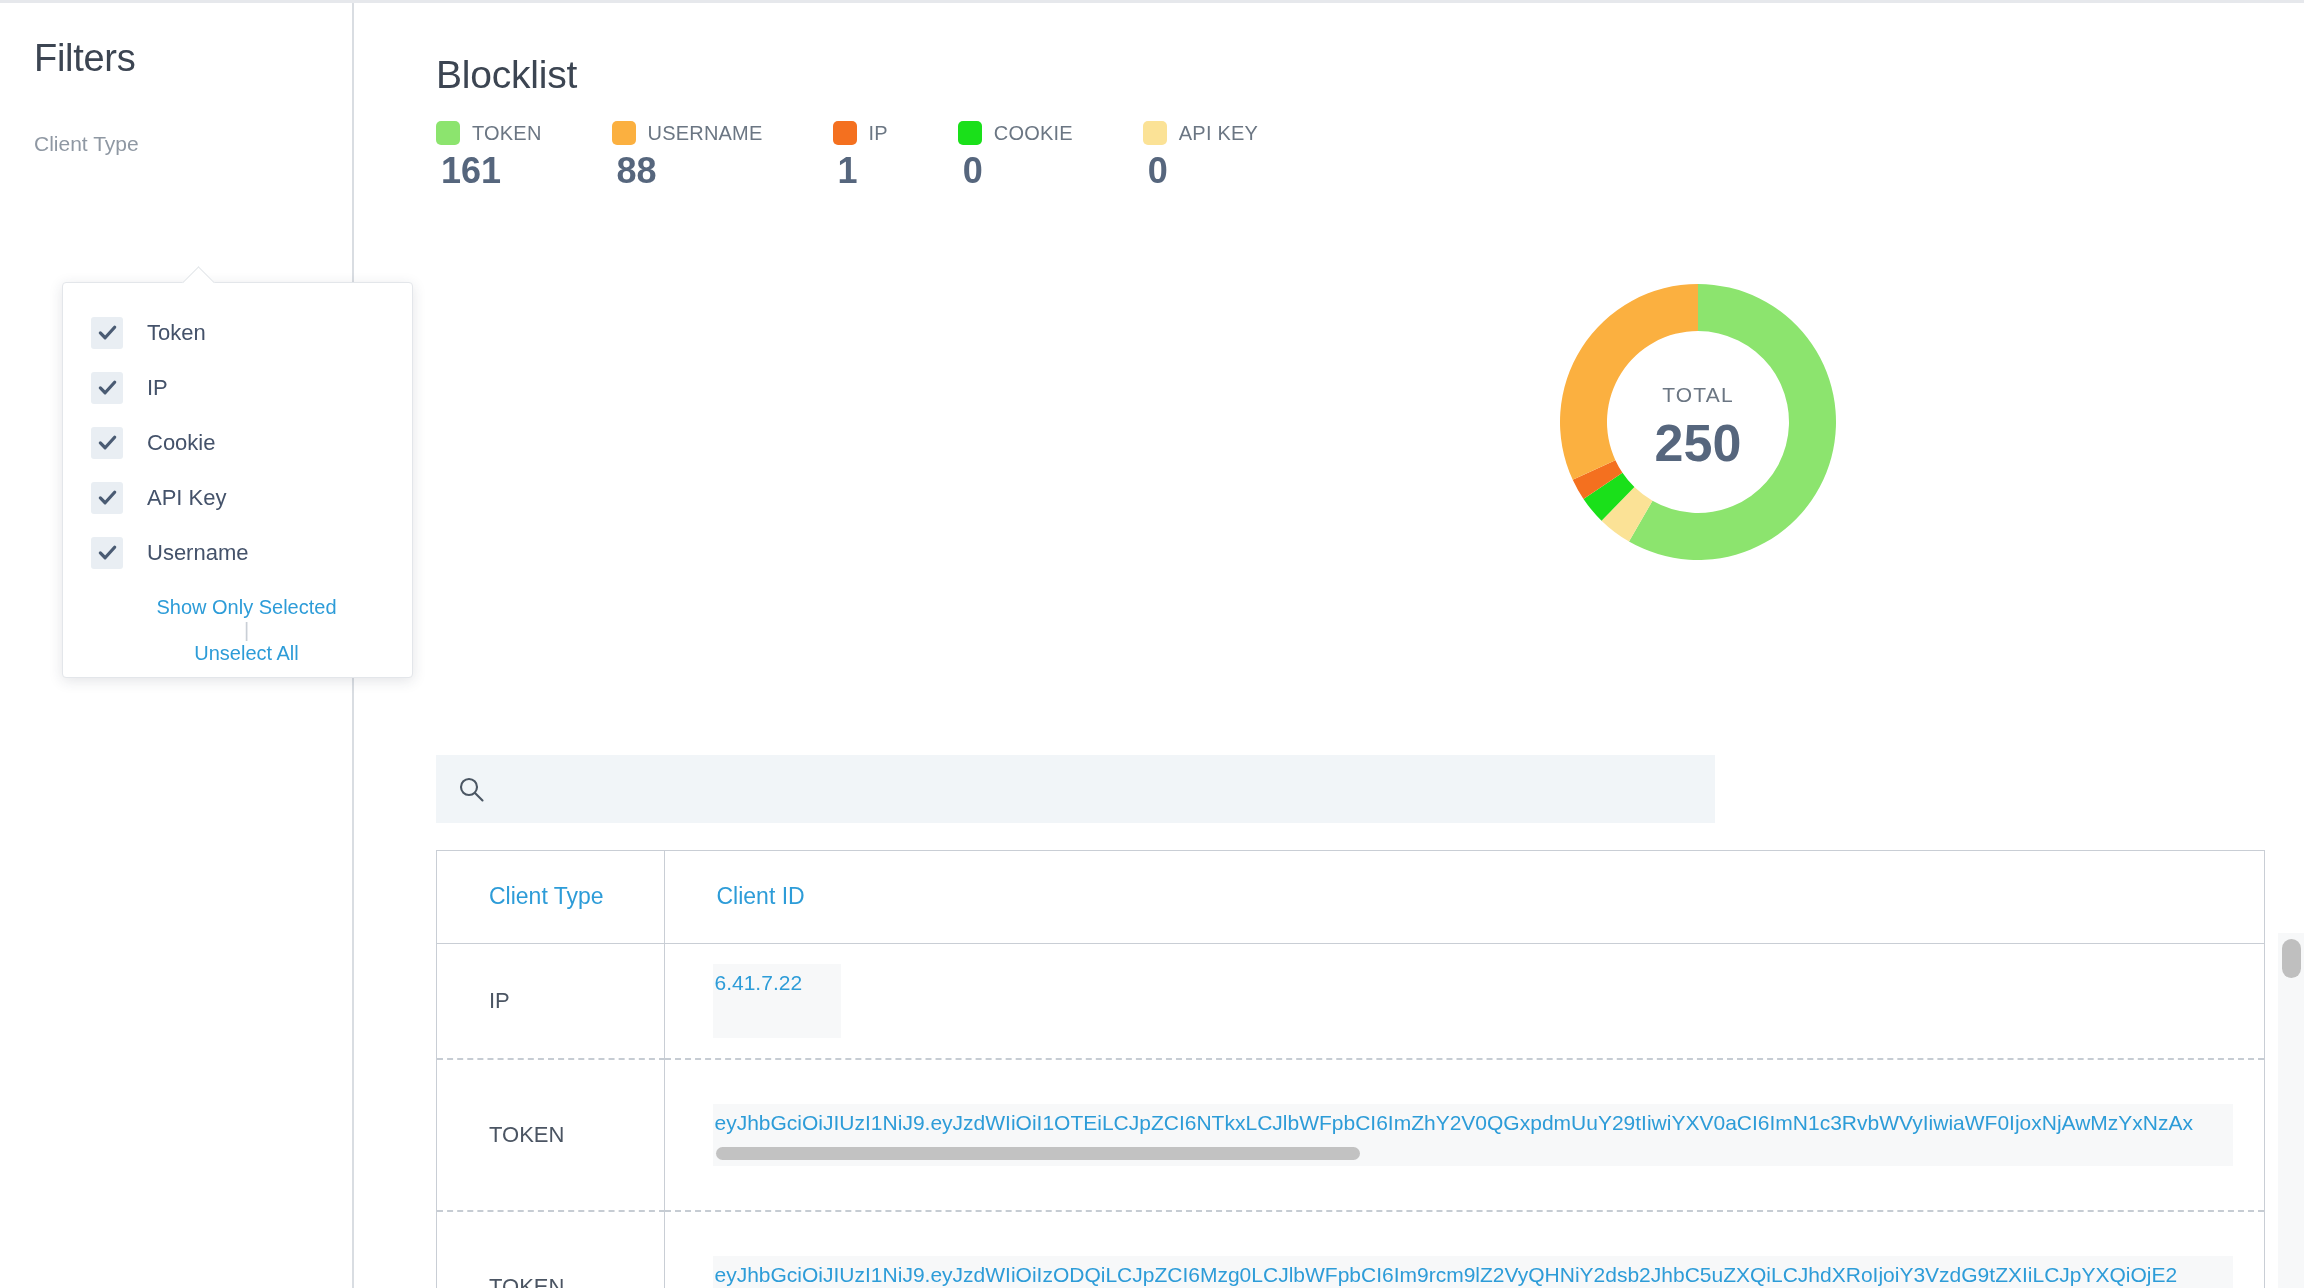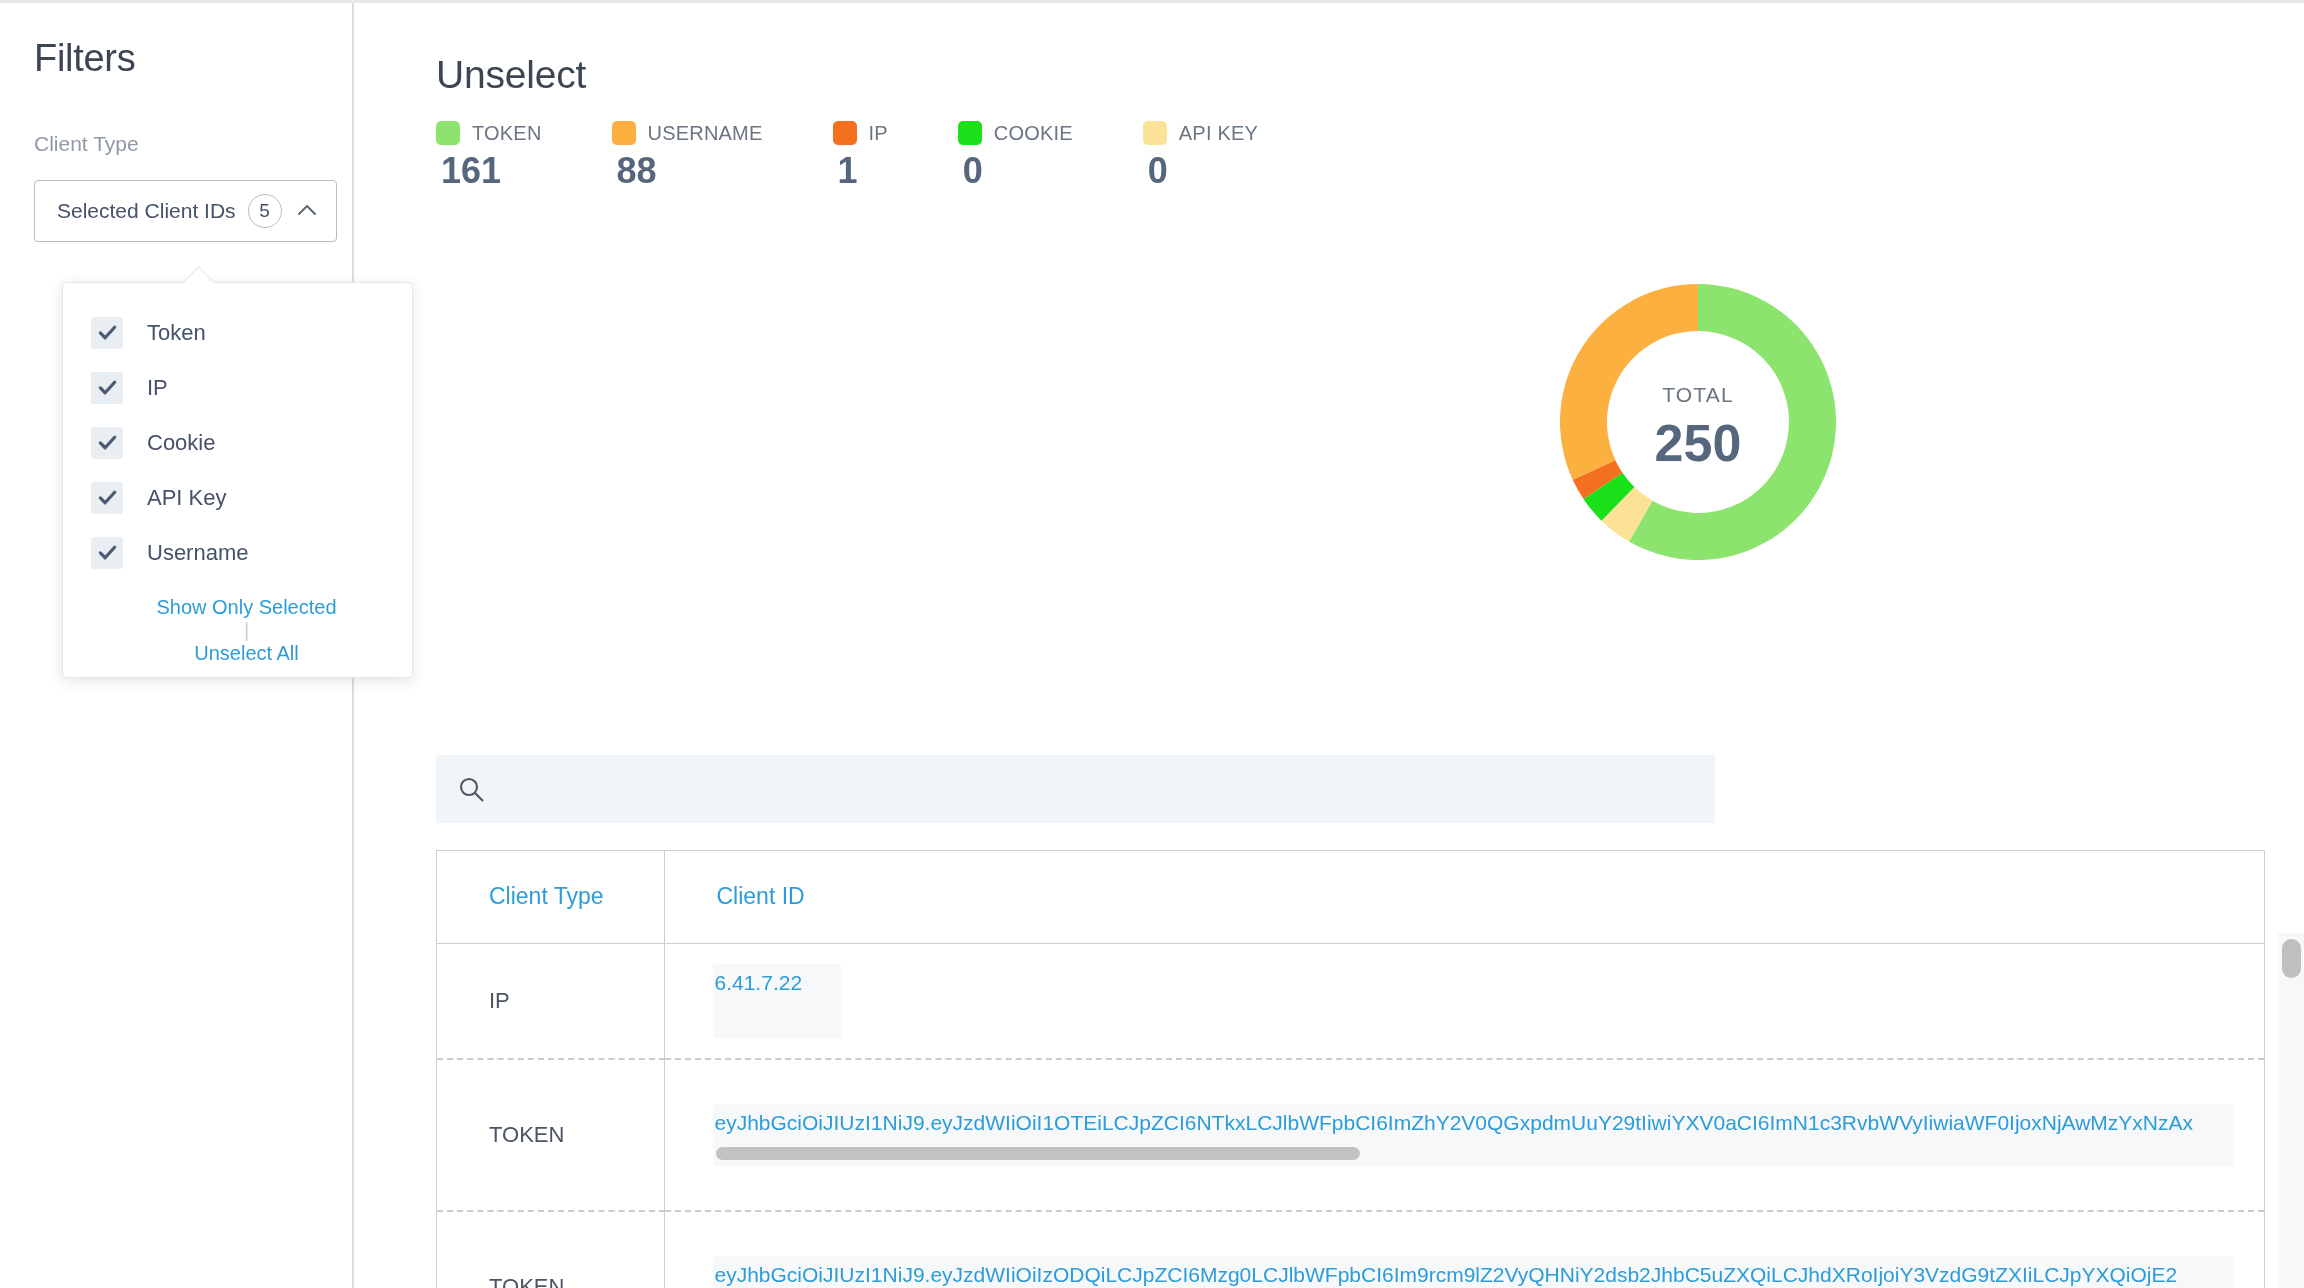--- a/index.html
+++ b/index.html
@@ -311,29 +311,20 @@
 </style>
 </head>
 <body>
 
 <div id="app">
 
   <aside id="filters-panel">
     <h1 id="filters-title">Filters</h1>
     <div id="client-type-label">Client Type</div>
 
-    <div id="client-ids-select">
-      <span class="sel-label">Selected Client IDs</span>
-      <span class="sel-count">5</span>
-      <span class="sel-chevron">
-        <svg viewBox="0 0 22 22" fill="none" xmlns="http://www.w3.org/2000/svg">
-          <path d="M3 14 L11 6 L19 14" stroke="#5a6572" stroke-width="1.9" fill="none" stroke-linecap="round" stroke-linejoin="round"></path>
-        </svg>
-      </span>
-    </div>
   </aside>
 
   <div id="client-ids-dropdown">
     <div class="dd-option">
       <span class="dd-check">
         <svg viewBox="0 0 22 22" xmlns="http://www.w3.org/2000/svg">
             <path d="M3.5 11.5 L8.5 16.5 L18.5 5.5" stroke="#4a5b73" stroke-width="3.4" fill="none" stroke-linecap="round" stroke-linejoin="round"></path>
           </svg>
       </span>
       <span class="dd-option-label">Token</span>
@@ -372,21 +363,21 @@
     </div>
 
     <div id="dd-actions">
       <a>Show Only Selected</a>
       <span id="dd-divider">|</span>
       <a>Unselect All</a>
     </div>
   </div>
 
   <section id="main">
-    <h2 id="blocklist-title">Unselect</h2>
+    <h2 id="blocklist-title">Blocklist</h2>
 
     <div id="legend">
       <div class="legend-item">
         <div class="legend-top">
           <span class="legend-swatch" style="background:#8ce46e"></span>
           <span class="legend-name">TOKEN</span>
         </div>
         <div class="legend-value">161</div>
       </div>
       <div class="legend-item">

